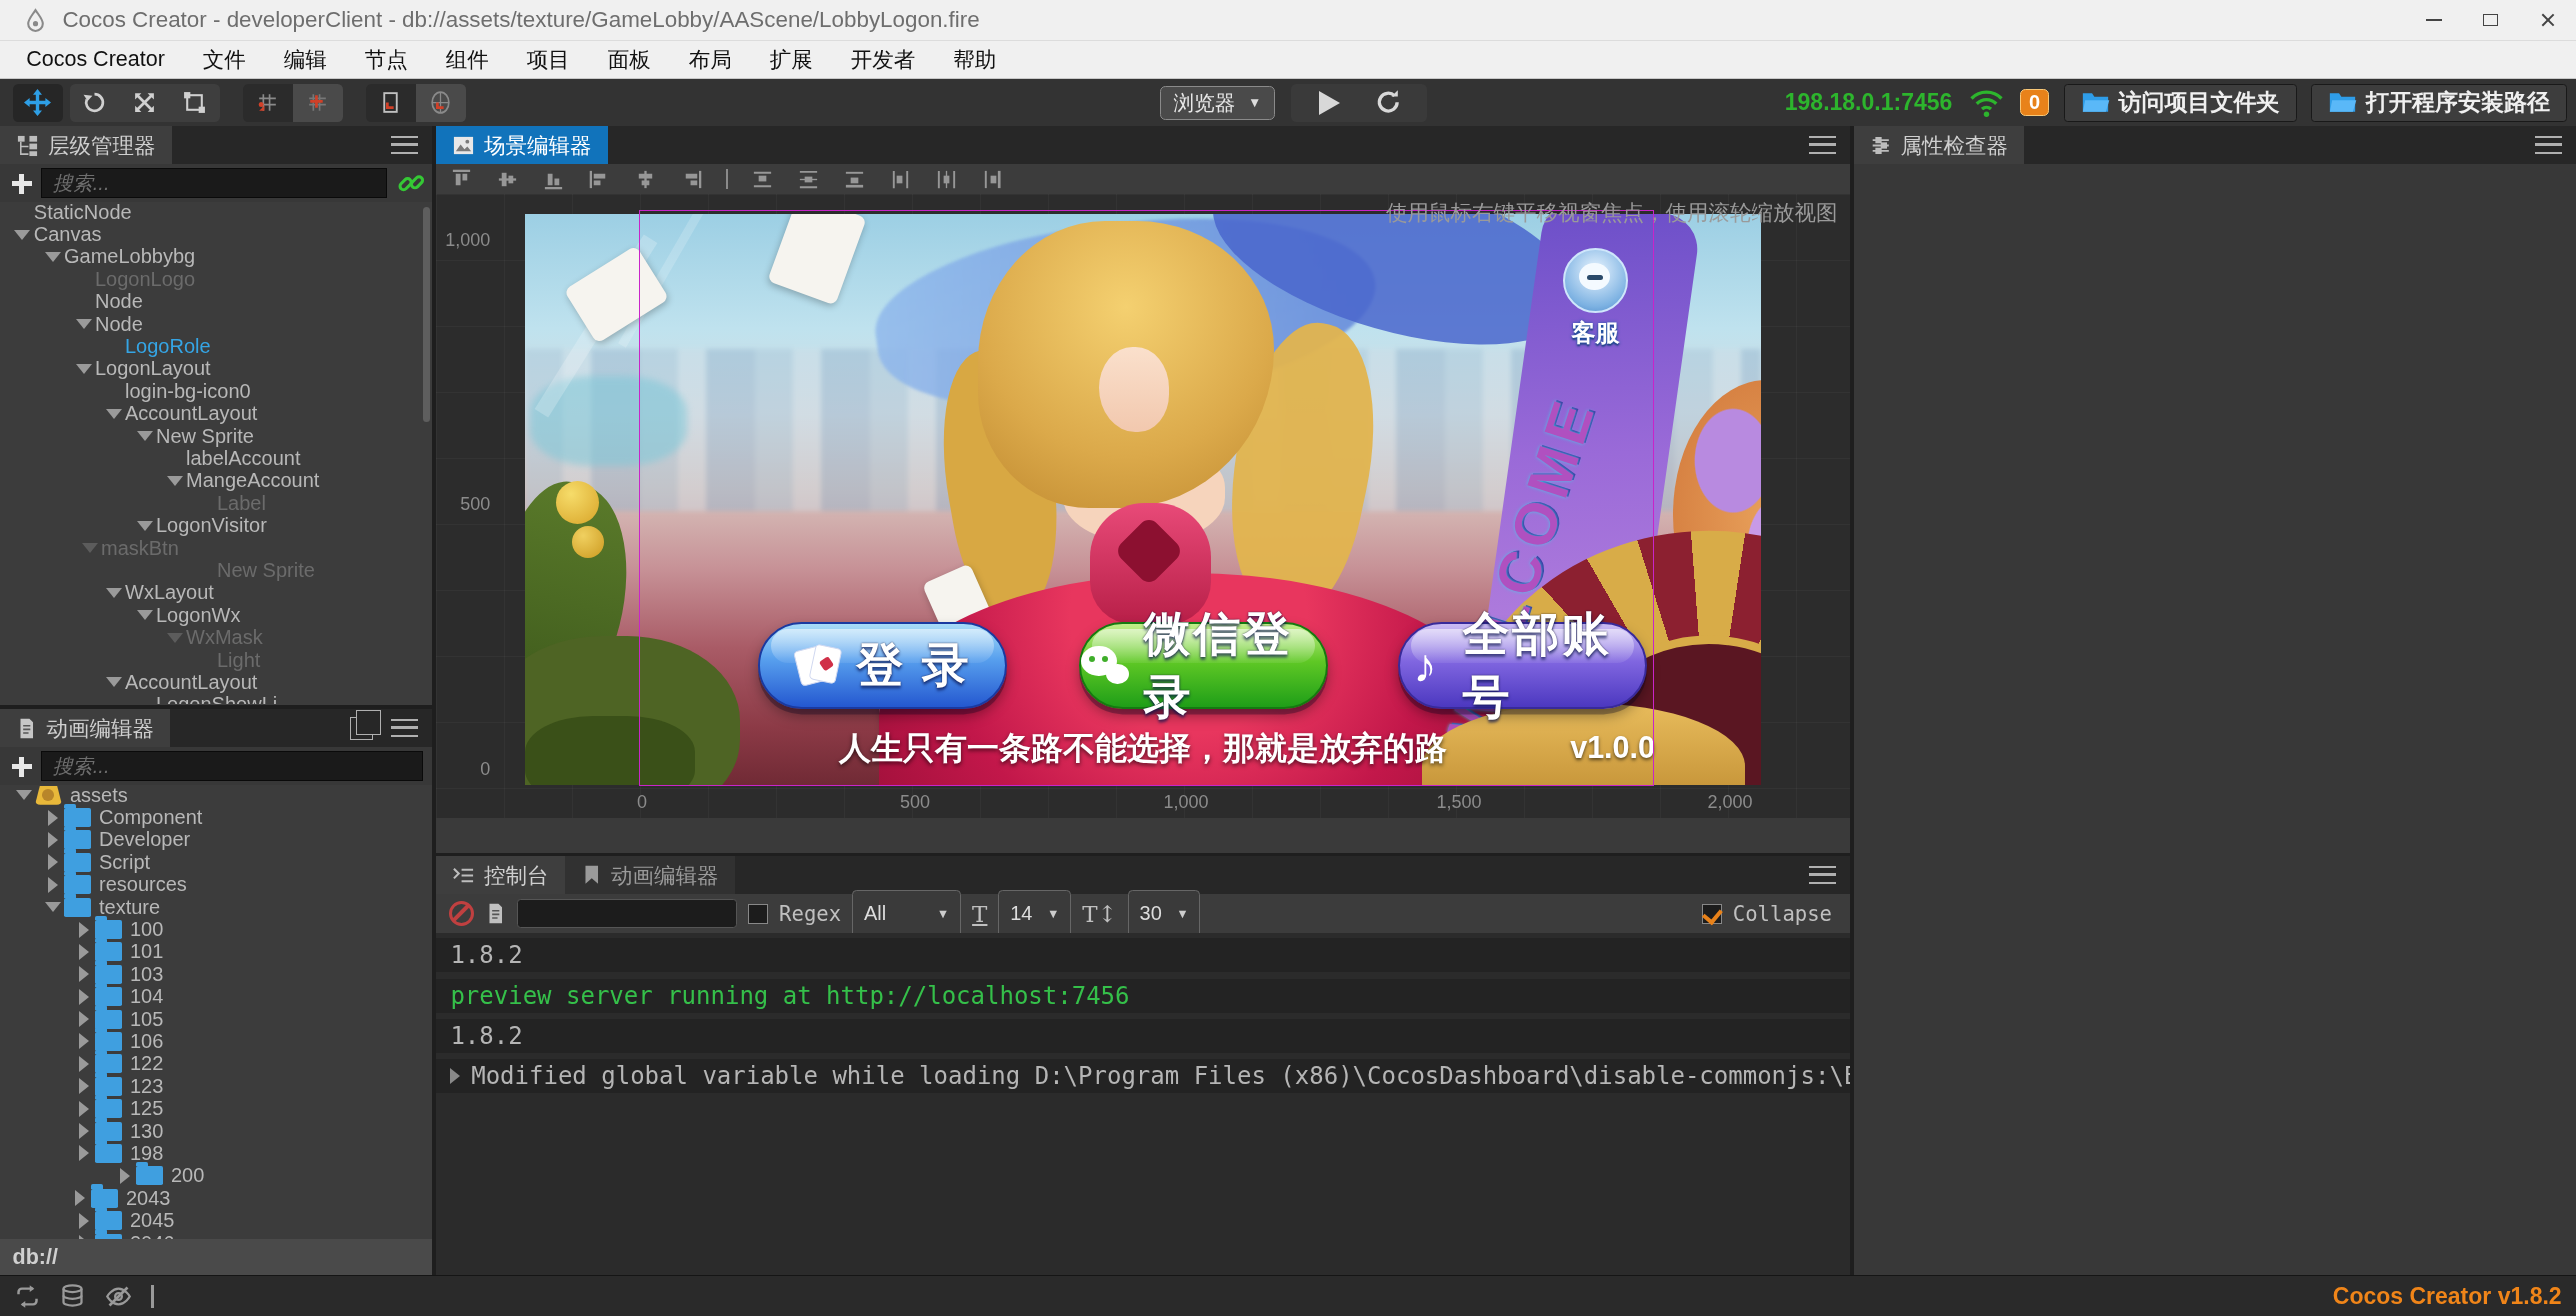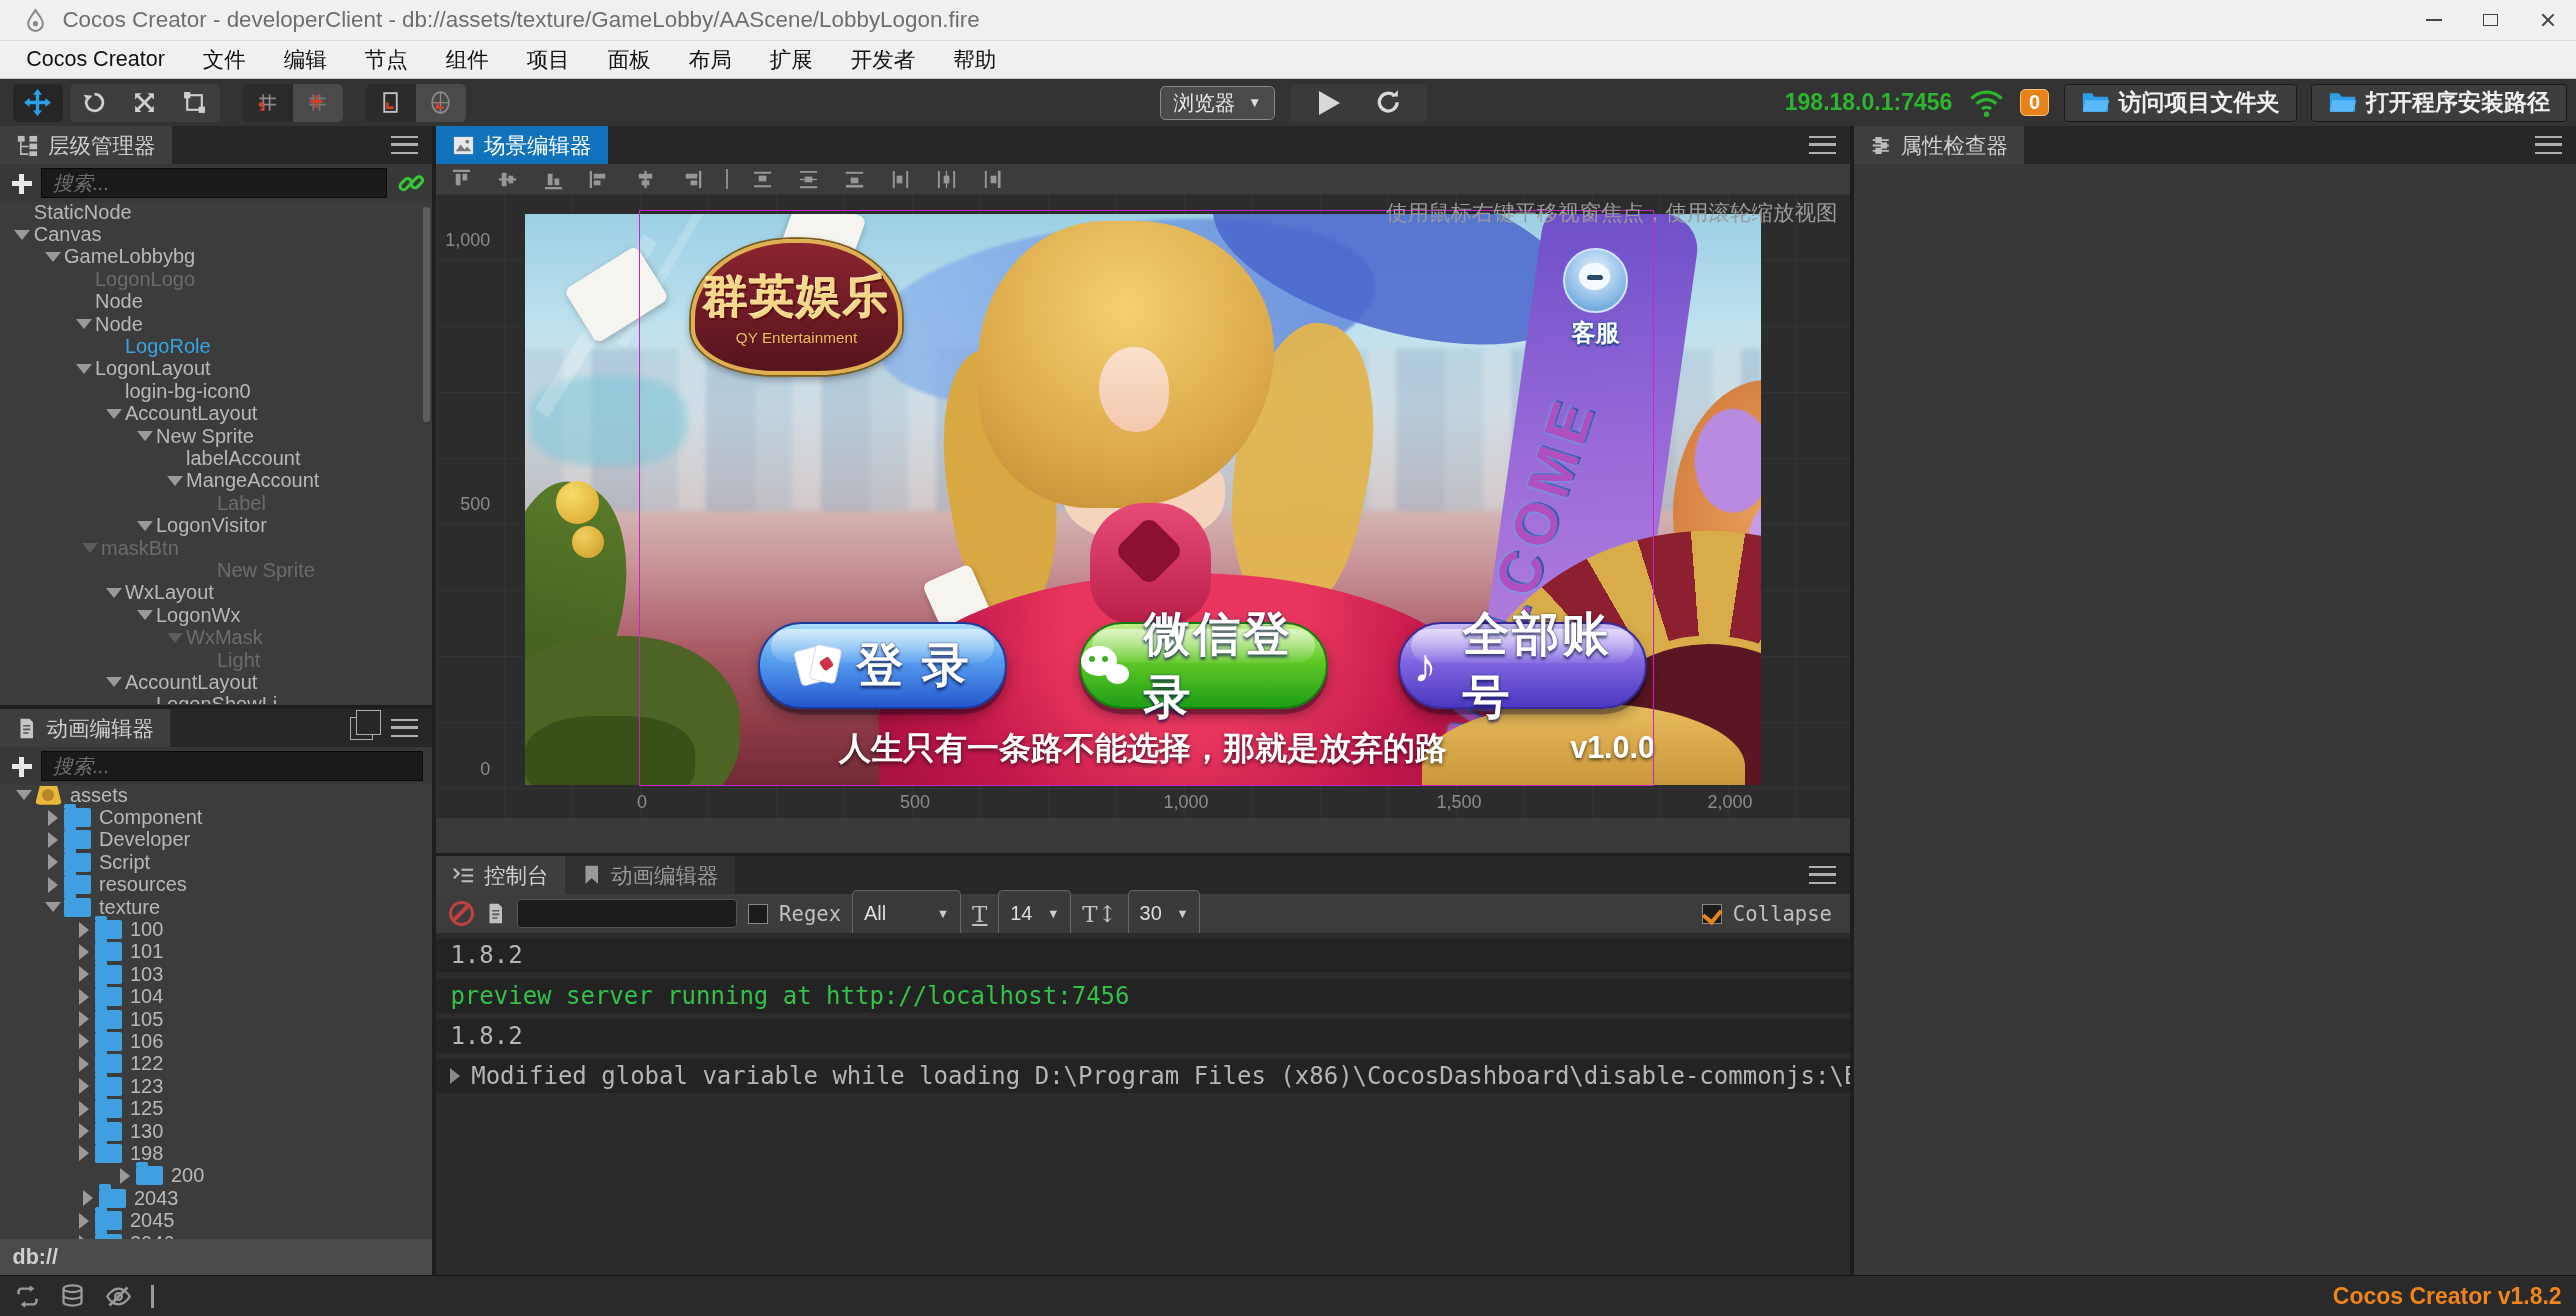--- a/index.html
+++ b/index.html
@@ -714,21 +714,21 @@
         </div>
 
         <div class="trow folder arrow-right" style="padding-left: 113px;">
           <span class="arr">
             <i></i>
           </span>
           <span class="ficon"></span>
           <span class="tlabel">200</span>
         </div>
 
-        <div class="trow folder arrow-right" style="padding-left: 68px; margin-left: 8px;">
+        <div class="trow folder arrow-right" style="padding-left: 68px;">
           <span class="arr">
             <i></i>
           </span>
           <span class="ficon"></span>
           <span class="tlabel">2043</span>
         </div>
 
         <div class="trow folder arrow-right" style="padding-left: 72px;">
           <span class="arr">
             <i></i>
@@ -862,24 +862,20 @@
         <div class="armup"></div>
         <div class="hair"></div>
         <div class="face"></div>
         <div class="corset"></div>
         <div class="card card4"></div>
         <div class="card card3">
             <span>A</span>
           </div>
         <span class="welcome">WELCOME</span>
 
-        <div class="logobadge">
-          <span class="logo-cn">群英娱乐</span>
-          <span class="logo-en">QY Entertainment</span>
-        </div>
 
         <div class="svc">
           <div class="svc-bubble"></div>
           <span class="svc-label">客服</span>
         </div>
 
         <div class="gbtn b-login">
           <span class="gloss"></span>
           <span class="gico i-cards">
               <i class="c1"></i>

